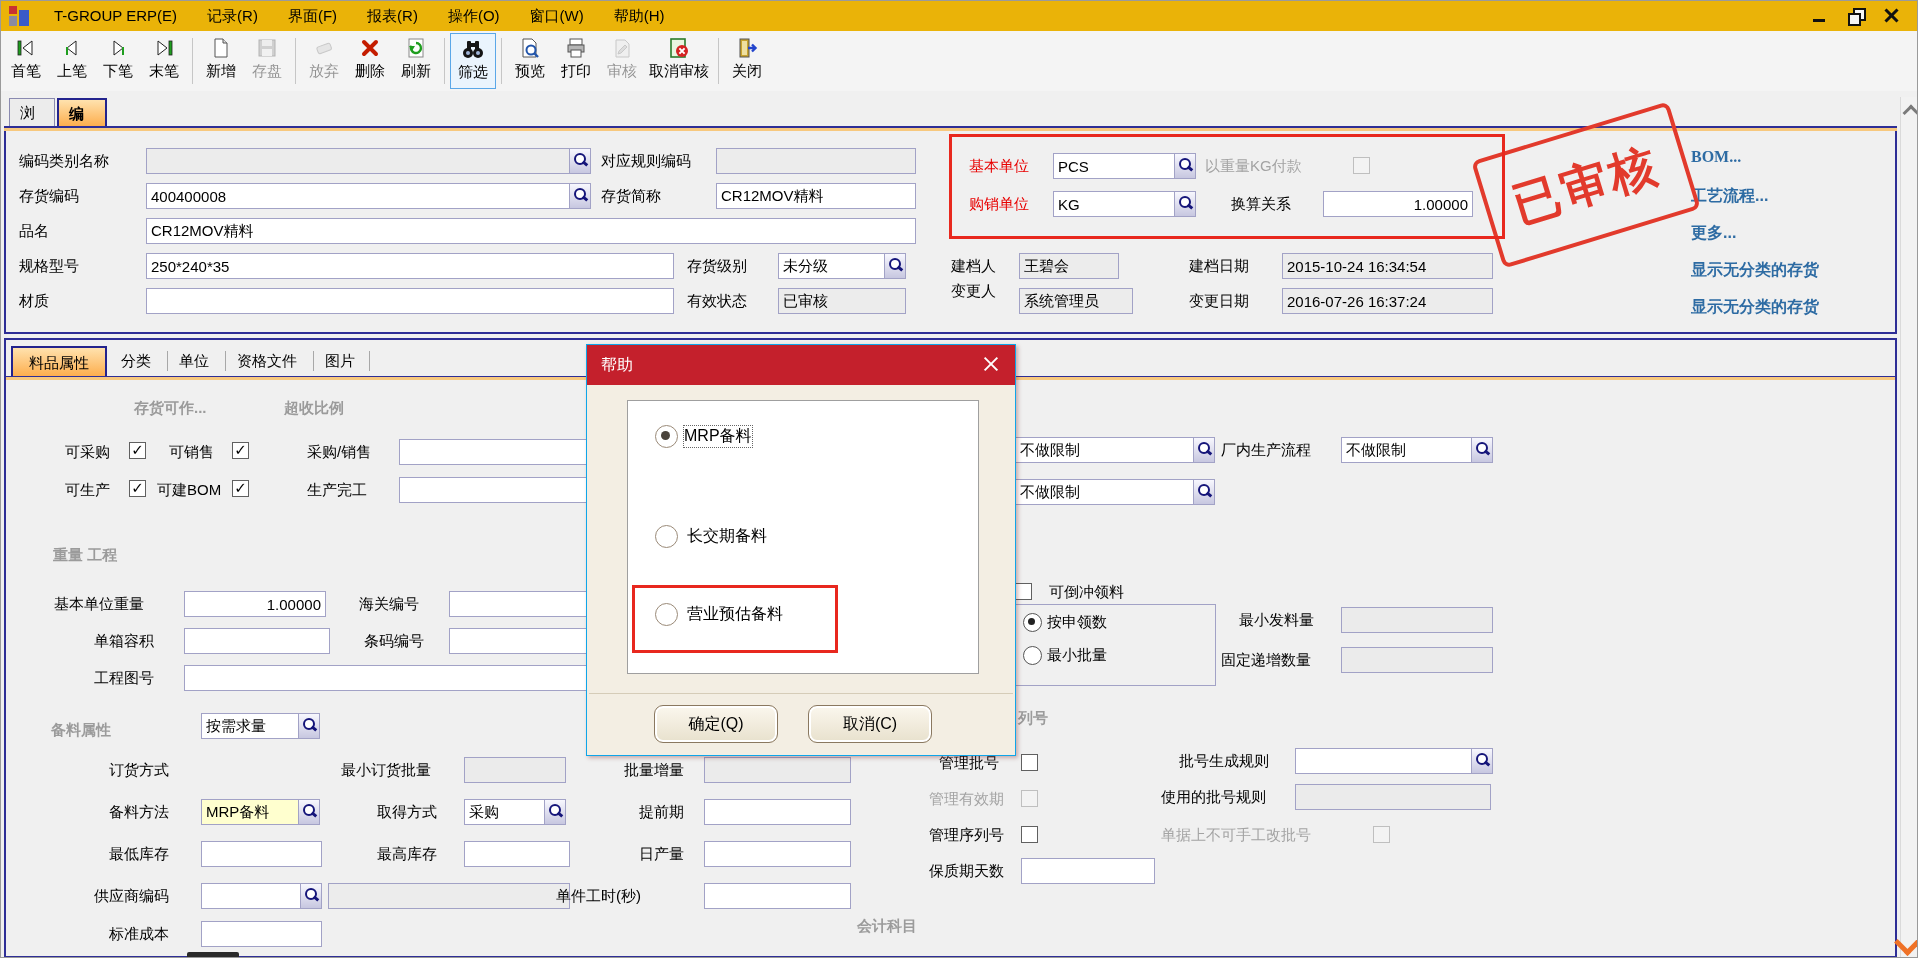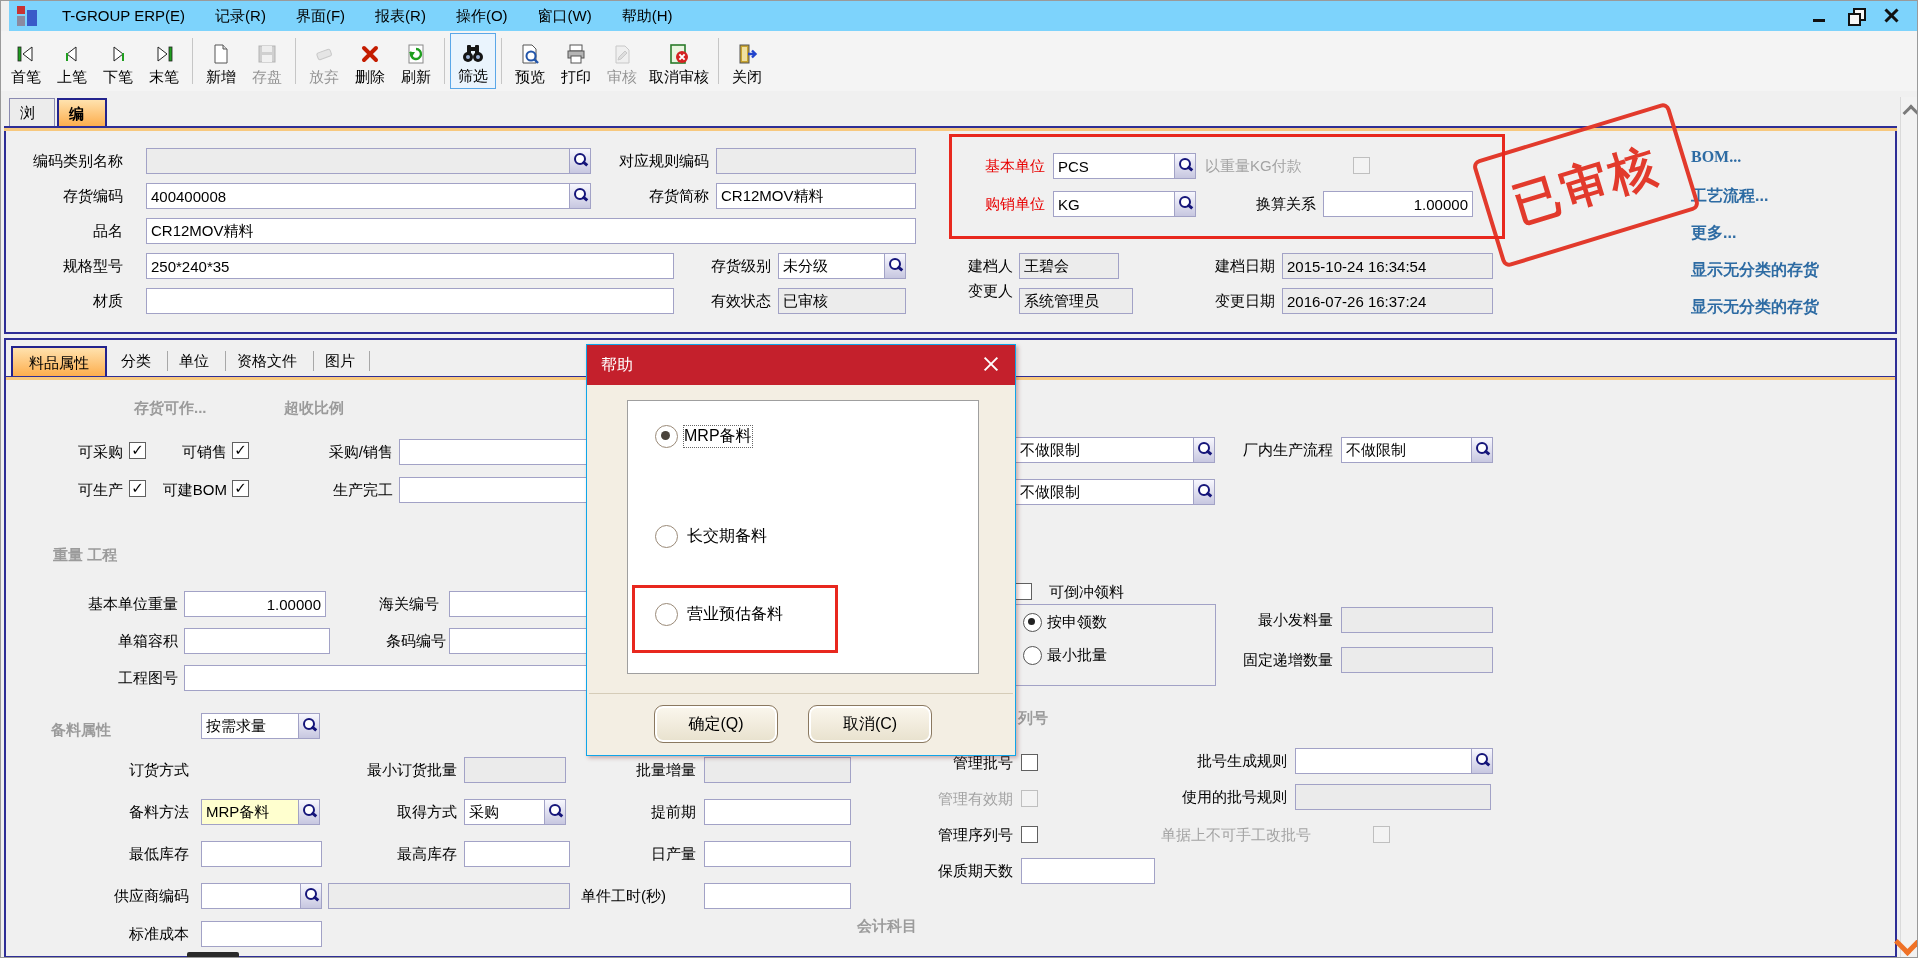--- a/index.html
+++ b/index.html
@@ -1,50 +1,50 @@
 <!DOCTYPE html>
 <html><head>
 <meta charset="utf-8">
 <style>
   html,body{margin:0;padding:0}
   body{width:1918px;height:958px;position:relative;background:#f0f0f0;
        font-family:"Liberation Sans","DejaVu Sans",sans-serif;overflow:hidden;
        border:1px solid #9a9a9a;box-sizing:border-box;font-size:15px;color:#000}
   .abs{position:absolute}
   
-  .menubar{position:absolute;top:0;left:8px;right:0;height:30px;background:#7dd3fc;
+  .menubar{position:absolute;top:0;left:0;right:0;height:30px;background:#eab308;
            display:flex;align-items:center;border-bottom:1px solid #e2e2e2}
   .logo{width:20px;height:20px;position:relative;margin:0 10px 0 8px}
   .logo i{position:absolute;display:block}
   .mitem{padding:0 15px;height:30px;line-height:30px;cursor:pointer;white-space:nowrap}
   .wctrl{margin-left:auto;display:flex;gap:14px;padding-right:14px;align-items:center}
   .wbtn{width:22px;height:18px;position:relative;cursor:pointer}
   .ic-min::after{content:"";position:absolute;left:4px;bottom:3px;width:12px;height:3px;background:#111}
   .ic-res::before{content:"";position:absolute;left:8px;top:1px;width:9px;height:9px;border:2px solid #111;background:#f6f6f6}
   .ic-res::after{content:"";position:absolute;left:3px;top:6px;width:9px;height:9px;border:2px solid #111;background:#f6f6f6}
   .ic-x::before,.ic-x::after{content:"";position:absolute;left:2px;top:7px;width:17px;height:3px;background:#111}
   .ic-x::before{transform:rotate(45deg)} .ic-x::after{transform:rotate(-45deg)}
   
   .toolbar{position:absolute;top:30px;left:0;right:0;height:60px;display:flex;align-items:center;padding-left:2px;background:#f4f4f4}
-  .tbtn{display:flex;flex-direction:column;align-items:center;justify-content:flex-end;
+  .tbtn{display:flex;flex-direction:column;align-items:center;
         min-width:46px;height:56px;padding:2px 4px;cursor:pointer;box-sizing:border-box}
   .tbtn .ticon{height:26px;display:flex;align-items:center;justify-content:center}
   .tbtn .tlab{font-size:15px;line-height:20px;white-space:nowrap}
   .tbtn.dis{opacity:.4;filter:grayscale(1)}
   .tbtn.act{border:1px solid #5aa7e8;background:#eaf4fd}
   .tsep{width:1px;height:46px;background:#c6c6c6;margin:0 5px}
   
   .vtab{position:absolute;top:97px;height:28px;line-height:28px;padding:0 10px;font-size:15px;
         border:1px solid #8a8ab0;border-bottom:none;background:#ececec;cursor:pointer;box-sizing:border-box}
   .vtab.act{background:linear-gradient(180deg,#ffe2ae,#fdae4e);font-weight:bold;border:2px solid #23238d;border-bottom:none}
   .hline-navy{position:absolute;left:3px;width:1893px;height:2px;background:#2e2e96}
   .hline-orange{position:absolute;left:3px;width:1893px;height:3px;background:#f7c87e}
   .panel{position:absolute;left:3px;width:1893px;border:2px solid #2e2e96;box-sizing:border-box;background:#f0f0f0}
   
-  .lbl{position:absolute;height:26px;line-height:26px;text-align:right;white-space:nowrap}
+  .lbl{position:absolute;height:26px;line-height:26px;text-align:left;white-space:nowrap}
   .ltr{text-align:left}
   .gray{color:#a3a3a3}
   .redlbl{color:#e80000}
   .sect{position:absolute;font-weight:bold;color:#9b9b9b;white-space:nowrap}
   .fld{position:absolute;height:26px;background:#fff;border:1px solid #a2a2c6;box-sizing:border-box;
        display:flex;align-items:center;overflow:hidden}
   .fld .val{flex:1;padding:0 4px;white-space:nowrap;overflow:hidden}
   .fld.num .val{text-align:right}
   .fld.ro{background:#ececec}
   .fld.dis{background:#ebebeb}

